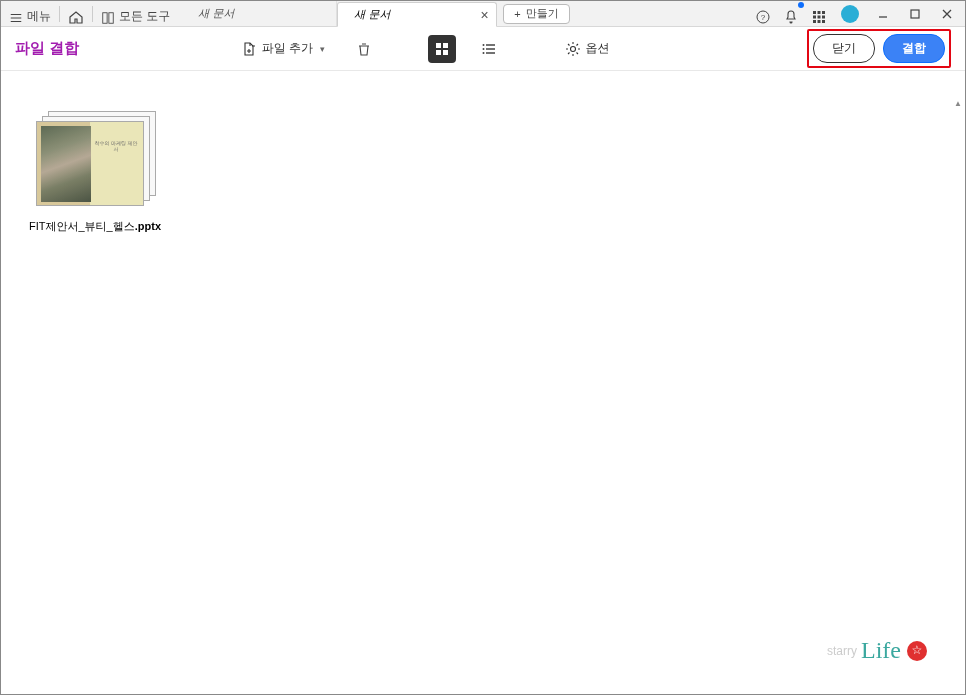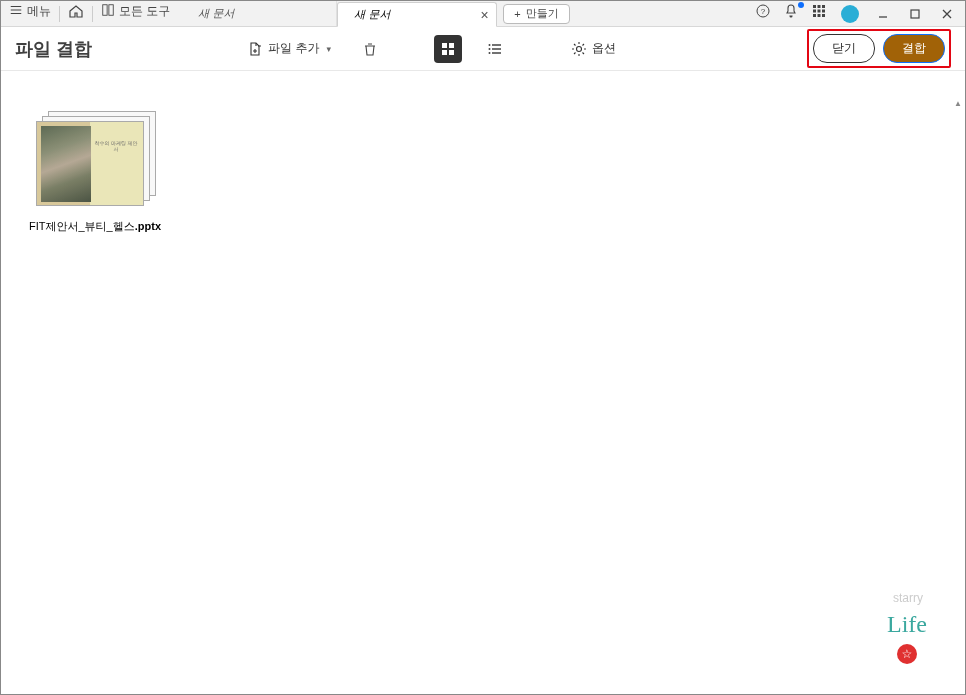--- a/index.html
+++ b/index.html
@@ -24,21 +24,21 @@
     .titlebar {
       height: 26px;
       background: #f2f2f2;
       border-bottom: 1px solid #d8d8d8;
       display: flex;
       align-items: center;
       padding: 0 4px;
     }
     .menu-btn, .icon-btn {
       display: flex;
-      align-items: flex-start;
+      align-items: flex-end;
       justify-content: center;
       height: 22px;
       min-width: 22px;
       padding: 0 4px;
       cursor: pointer;
       color: #444;
       gap: 4px;
     }
     .vsep {
       width: 1px;
@@ -122,23 +122,23 @@
     
     .toolbar {
       height: 44px;
       display: flex;
       align-items: center;
       padding: 0 14px;
       border-bottom: 1px solid #e8e8e8;
       background: #fff;
     }
     .toolbar .title {
-      font-size: 18px;
+      font-size: 15px;
       font-weight: 700;
-      color: #404040;
+      color: #a21caf;
     }
     .toolbar-center {
       margin-left: auto;
       display: flex;
       align-items: center;
       gap: 19px;
     }
     .tool-btn {
       display: flex;
       align-items: center;
@@ -178,24 +178,24 @@
     .pill-btn {
       padding: 5px 18px;
       border-radius: 14px;
       font-size: 12px;
       cursor: pointer;
       border: 1px solid #333;
       background: #fff;
       color: #222;
     }
     .pill-btn.primary {
-      background: #a16207;
+      background: #3b82f6;
       color: #fff;
       border-color: #0d6efd;
-      font-weight: 400;
+      font-weight: 700;
     }
     .highlight-box {
       border: 2px solid #e30613;
       border-radius: 2px;
       display: flex;
       gap: 8px;
       padding: 3px 4px;
     }
     
     .content {
@@ -317,21 +317,20 @@
     .watermark {
       position: absolute;
       right: 38px;
       bottom: 30px;
       font-family: cursive;
       font-size: 24px;
       color: #3ba89f;
       display: flex;
       align-items: center;
       gap: 6px;
-      flex-direction: column;
     }
     .watermark .pre {
       font-size: 12px;
       color: #ccc;
       font-family: sans-serif;
       margin-right: -2px;
     }
     .watermark-badge {
       width: 20px;
       height: 20px;

